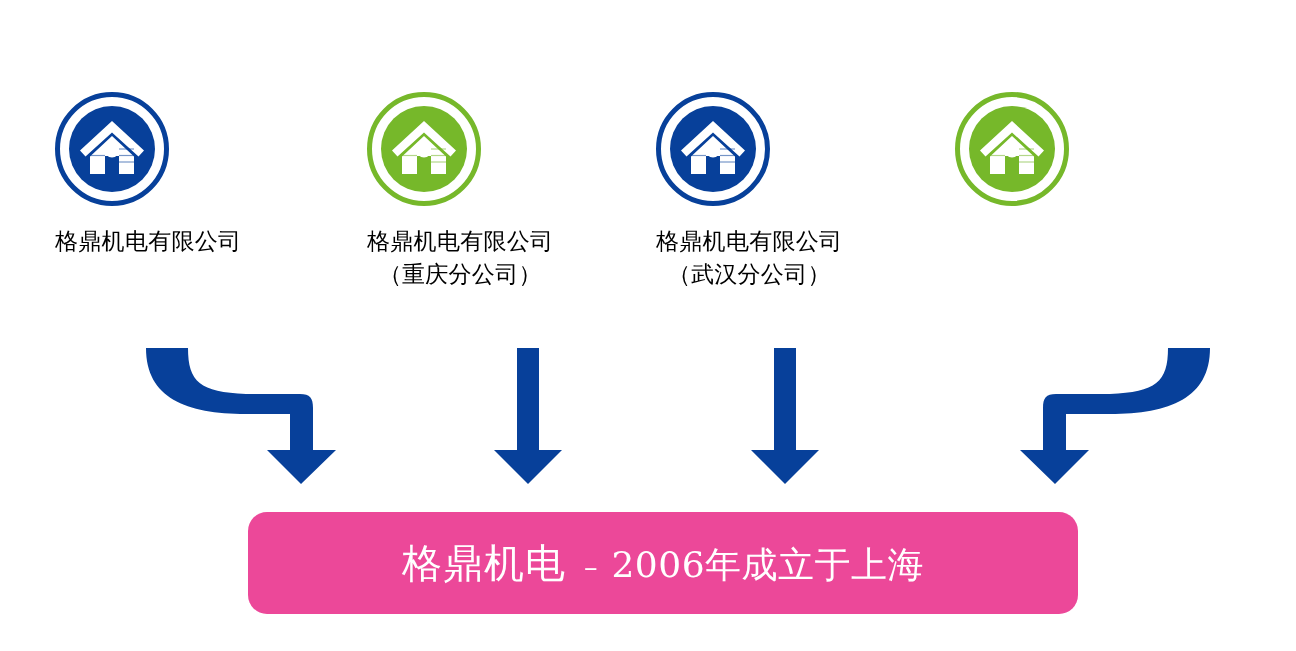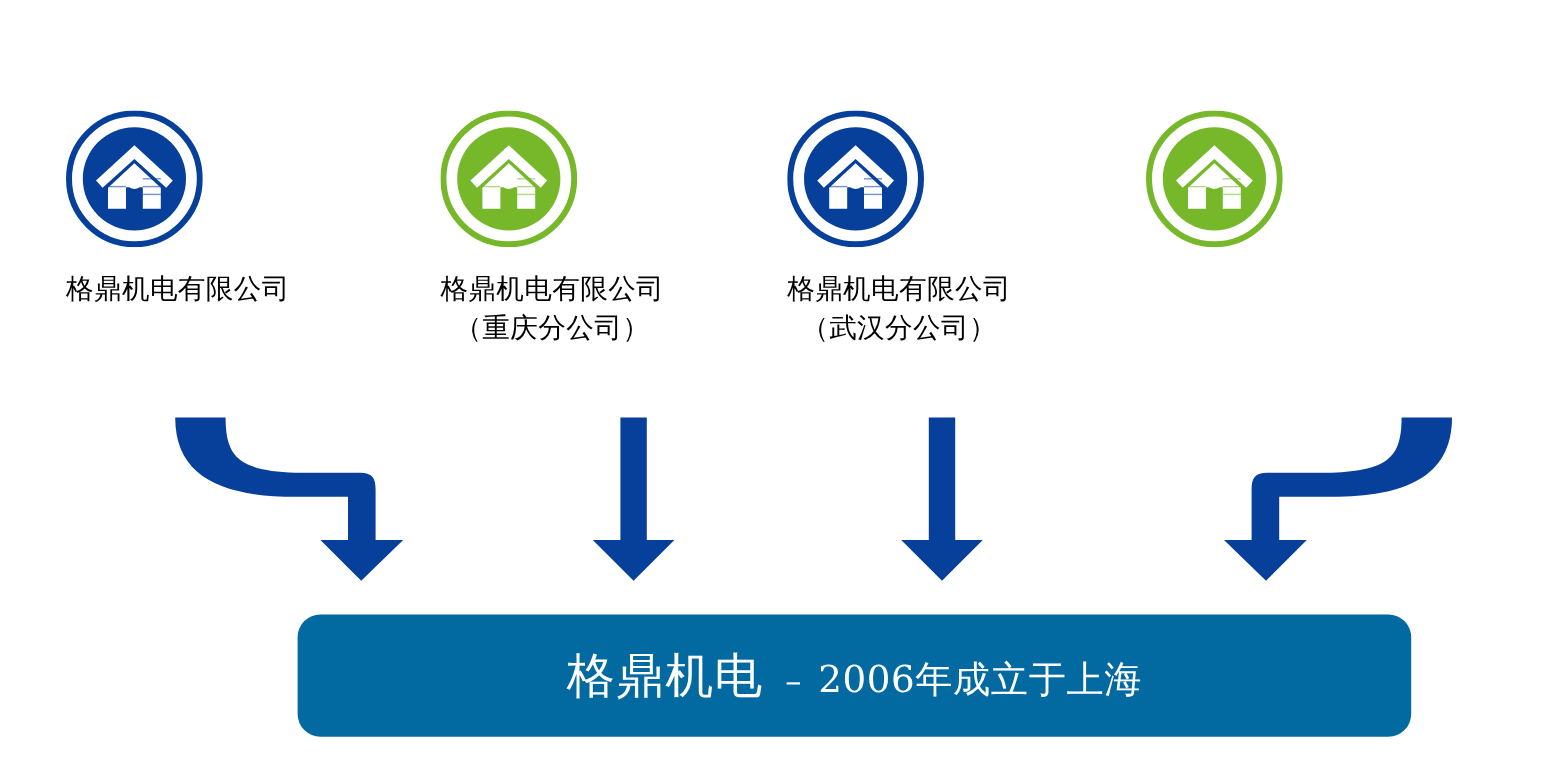--- a/index.html
+++ b/index.html
@@ -61,45 +61,45 @@
     width: 1296px;
     height: 651px;
     pointer-events: none;
   }
 
   
   .banner {
     position: absolute;
     left: 248px;
     top: 512px;
-    width: 928px;
+    width: 830px;
     height: 102px;
     border-radius: 19px;
-    background: #0369a1;
+    background: #ec4899;
     display: flex;
     align-items: center;
     justify-content: center;
   }
   .banner-text {
     color: #ffffff;
     font-family: "DejaVu Serif", "Liberation Serif", serif;
     white-space: nowrap;
     display: flex;
     align-items: baseline;
   }
   .banner-name {
     font-size: 40px;
     letter-spacing: 1px;
   }
   .banner-dash {
     font-size: 27px;
     margin: 0 14px 0 18px;
   }
   .banner-sub {
-    font-size: 31px;
+    font-size: 36px;
     letter-spacing: 0.5px;
   }
 </style>
 </head>
 <body>
 
 <div id="canvas">
 
   <svg id="arrows" viewBox="0 0 1296 651">
 

